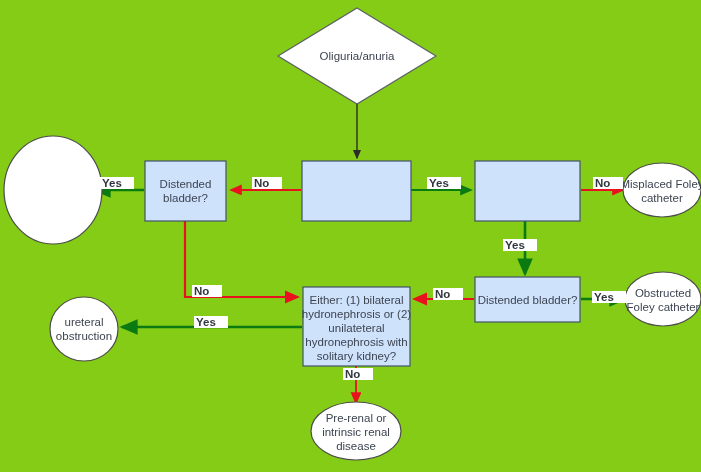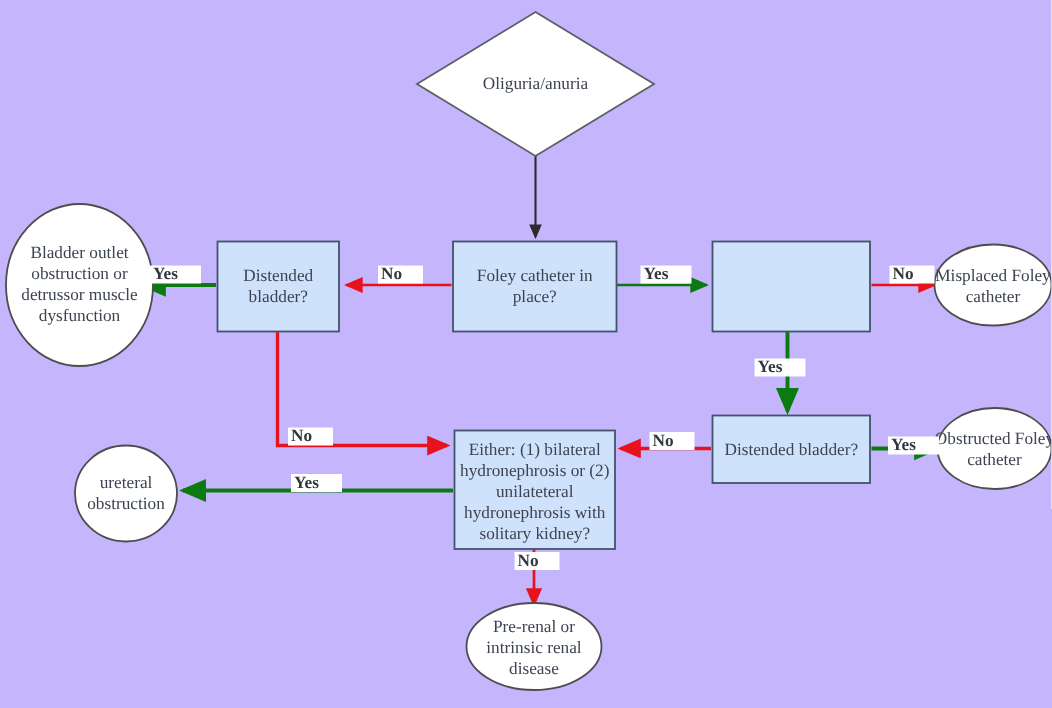--- a/index.html
+++ b/index.html
@@ -4,23 +4,23 @@
 <style>
   html, body {
     margin: 0;
     padding: 0;
     background: #ffffff;
   }
   #canvas {
     position: relative;
     width: 701px;
     height: 472px;
-    background: #c4b5fd;
+    background: #84cc16;
     overflow: hidden;
-    font-family: Liberation Serif, serif;
+    font-family: Liberation Sans, sans-serif;
   }
   svg.layer {
     position: absolute;
     left: 0;
     top: 0;
     width: 701px;
     height: 472px;
   }
   .node-text {
     position: absolute;
@@ -142,30 +142,28 @@
 
     <ellipse cx="663" cy="299" rx="38" ry="27" fill="#ffffff" stroke="#4d4d4d" stroke-width="1.2"></ellipse>
 
     <ellipse cx="84" cy="329" rx="34" ry="32" fill="#ffffff" stroke="#4d4d4d" stroke-width="1.2"></ellipse>
 
     <ellipse cx="356" cy="431" rx="45" ry="29" fill="#ffffff" stroke="#4d4d4d" stroke-width="1.2"></ellipse>
   </svg>
 
   <div class="node-text" style="left:288px; top:44px; width:138px; height:24px;">Oliguria/anuria</div>
 
-  <div class="node-text" style="left:304px; top:161px; width:105px; height:60px;">Foley catheter in place?</div>
 
   <div class="node-text" style="left:145px; top:161px; width:81px; height:60px;">Distended bladder?</div>
 
 
   <div class="node-text" style="left:475px; top:277px; width:105px; height:45px;">Distended bladder?</div>
 
   <div class="node-text" style="left:297px; top:287px; width:119px; height:81px;">Either: (1) bilateral hydronephrosis or (2) unilateteral hydronephrosis with solitary kidney?</div>
 
-  <div class="node-text" style="left:5px; top:138px; width:96px; height:104px;">Bladder outlet obstruction or detrussor muscle dysfunction</div>
 
   <div class="node-text" style="left:620px; top:168px; width:84px; height:45px;">Misplaced Foley catheter</div>
 
   <div class="node-text" style="left:620px; top:277px; width:86px; height:45px;">Obstructed Foley catheter</div>
 
   <div class="node-text" style="left:46px; top:314px; width:76px; height:30px;">ureteral obstruction</div>
 
   <div class="node-text" style="left:313px; top:409px; width:86px; height:45px;">Pre-renal or intrinsic renal disease</div>
 
   <div class="edge-label" style="left:252px; top:177px; width:26px;">No</div>

